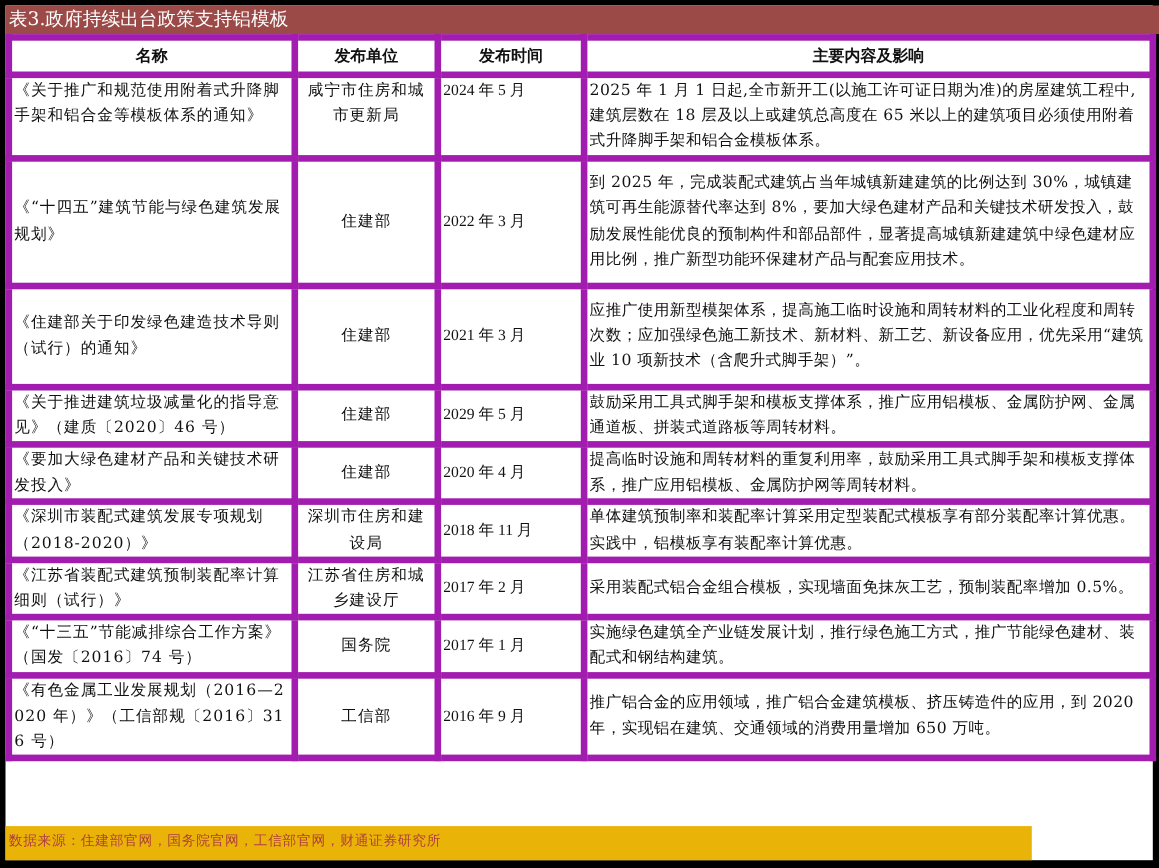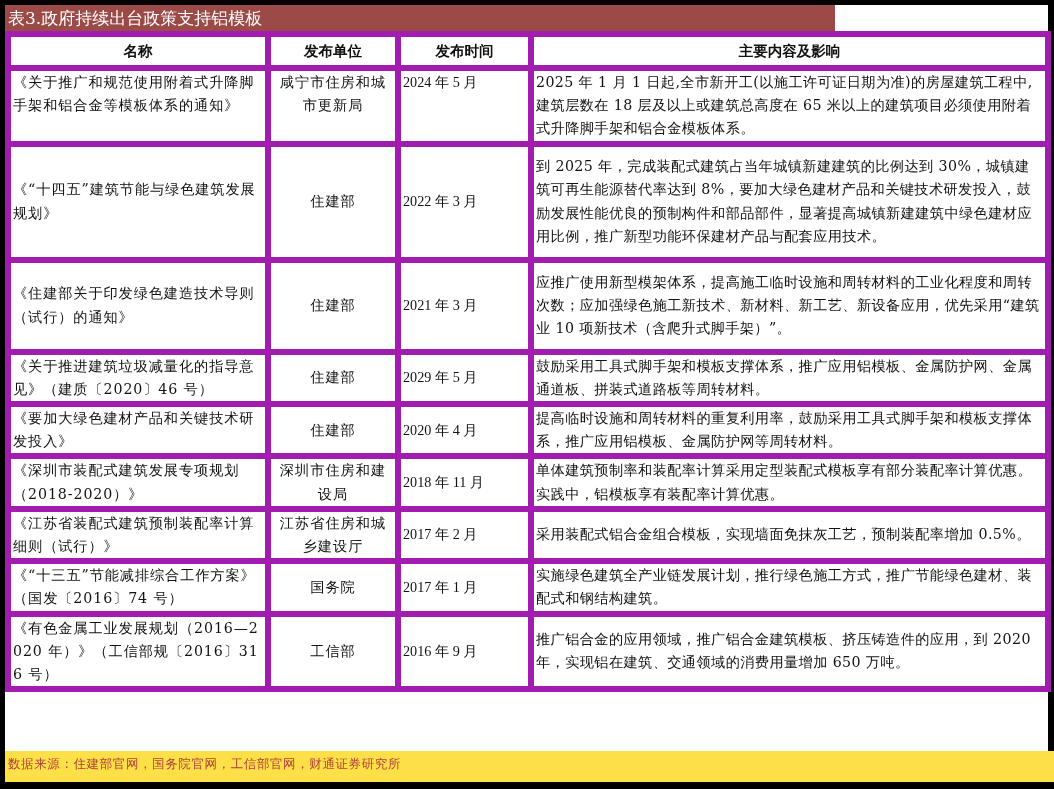--- a/index.html
+++ b/index.html
@@ -19,21 +19,21 @@
       left: 5px;
       top: 5px;
       width: 1043px;
       height: 777px;
       background: #ffffff;
     }
     .title-bar {
       position: absolute;
       left: 0;
       top: 0;
-      width: 830px;
+      width: 1050px;
       height: 26px;
       background: #9B4A47;
       color: #ffffff;
       font-size: 17px;
       line-height: 26px;
       padding-left: 3px;
       box-sizing: border-box;
       white-space: nowrap;
     }
     table.policy-table {
@@ -61,23 +61,23 @@
       font-size: 14.5px;
     }
     td.col-name { text-align: left; letter-spacing: 0.9px; }
     td.col-unit { text-align: center; letter-spacing: 1px; margin-left: 45px; }
     td.col-date { text-align: left; font-family: Liberation Serif, serif; }
     td.col-content { text-align: left; letter-spacing: 0.4px; vertical-align: top; }
     .footer {
       position: absolute;
       left: 0;
       top: 746px;
-      width: 1050px;
+      width: 933px;
       height: 31px;
-      background: #fde047;
+      background: #eab308;
       color: #B0403C;
       font-size: 12.5px;
       line-height: 26px;
       padding-left: 3px;
       box-sizing: border-box;
       letter-spacing: 0.6px;
     }
   </style>
 </head>
 <body>

